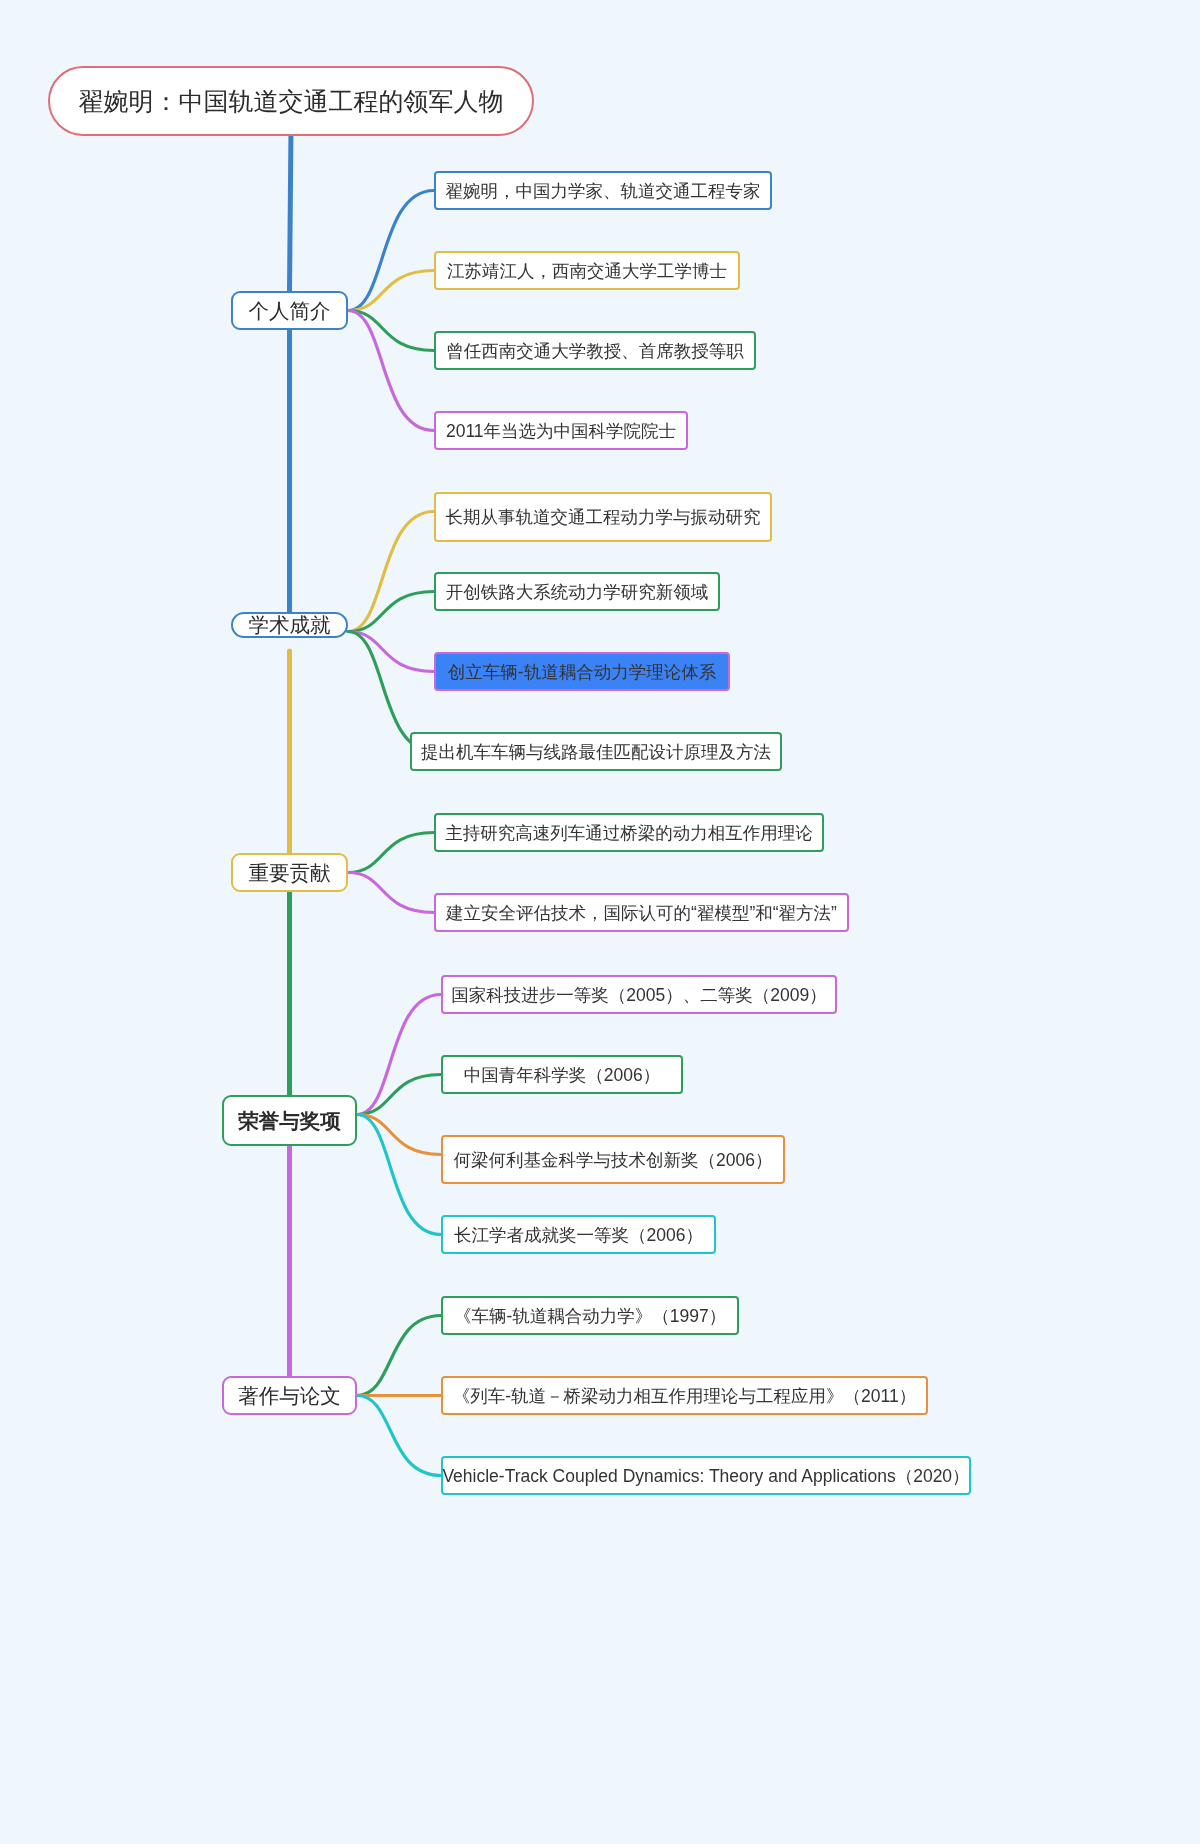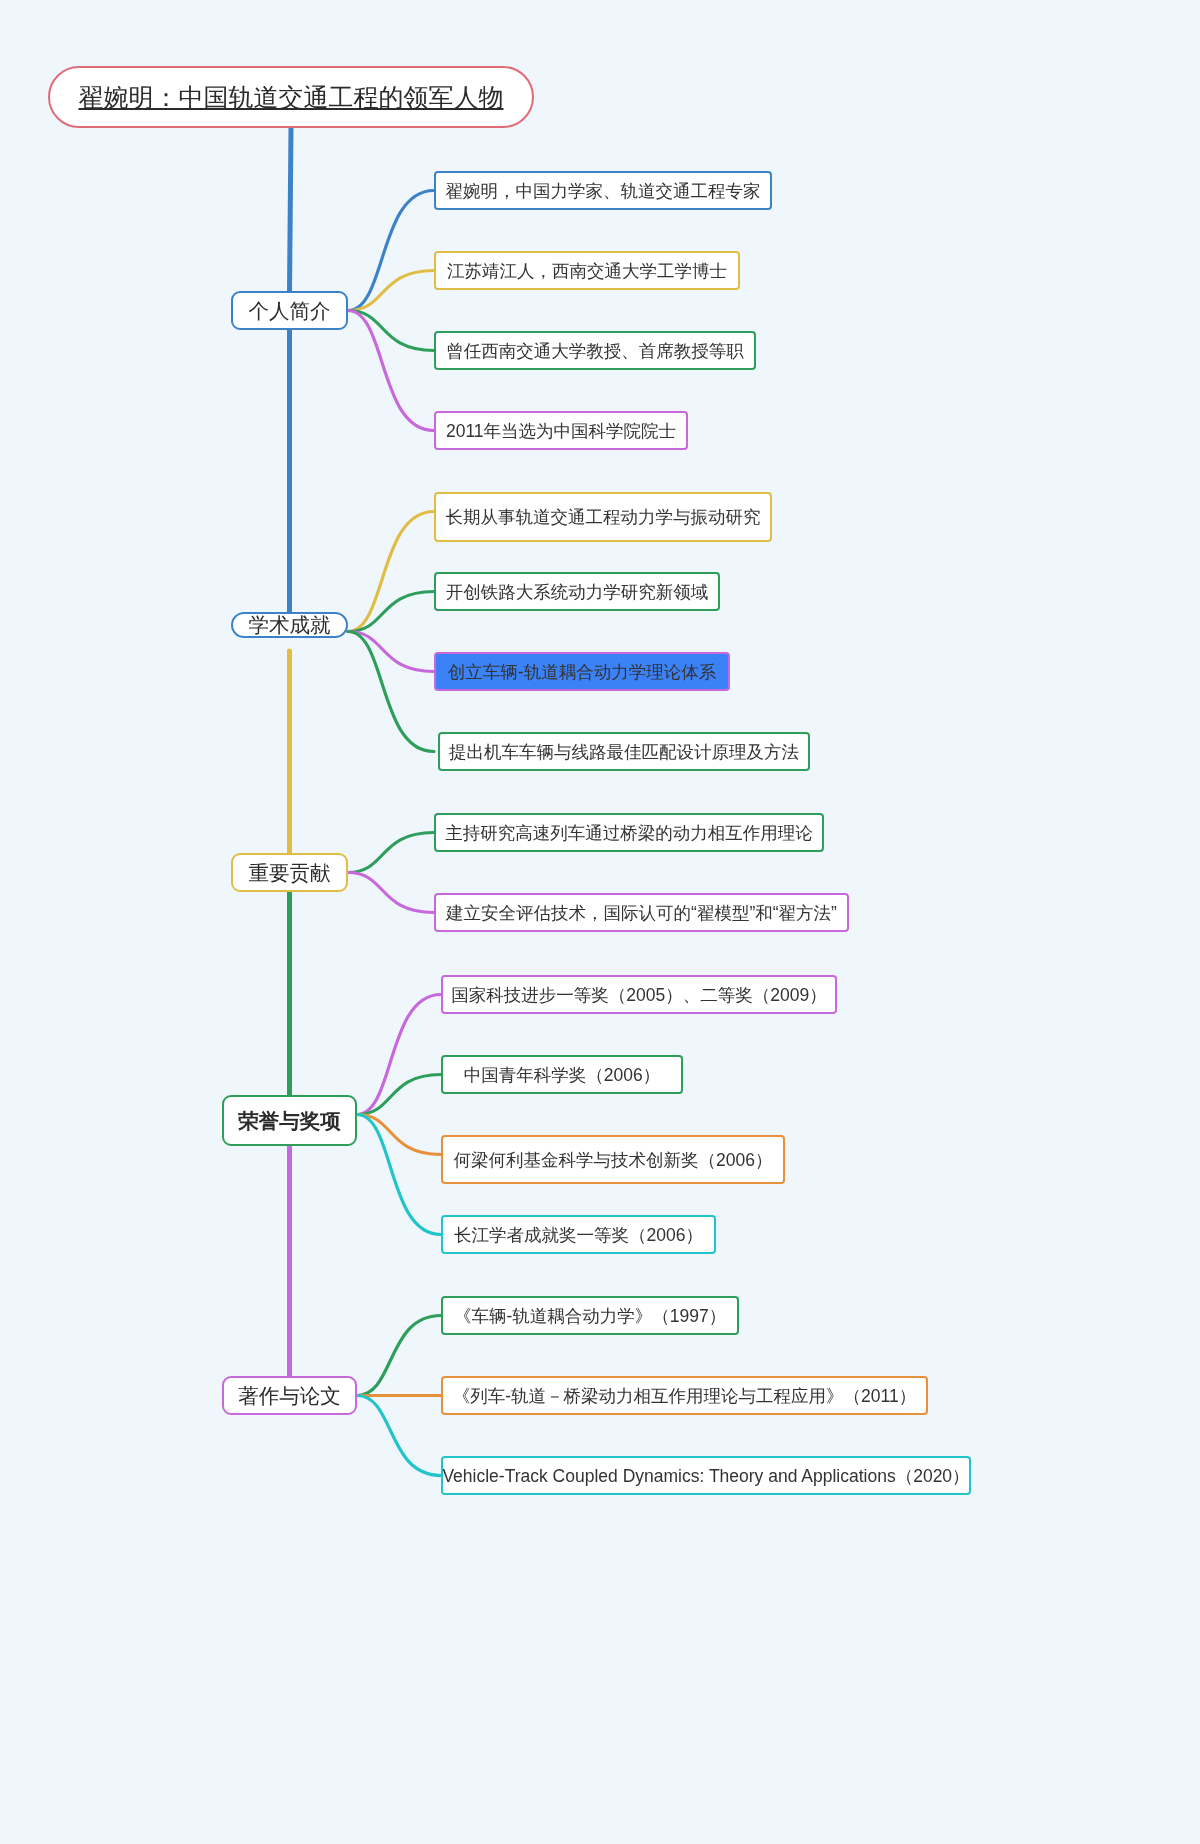--- a/index.html
+++ b/index.html
@@ -82,21 +82,21 @@
       <path d="M 348 872.5 C 386.7 872.5, 378.1 832.5, 434 832.5" fill="none" stroke="#2e9e5b" stroke-width="3.2" stroke-linecap="round"></path>
       <path d="M 348 872.5 C 386.7 872.5, 378.1 912.5, 434 912.5" fill="none" stroke="#c768dc" stroke-width="3.2" stroke-linecap="round"></path>
       <path d="M 357 1114.5 C 394.8 1114.5, 386.4 994.5, 441 994.5" fill="none" stroke="#c768dc" stroke-width="3.2" stroke-linecap="round"></path>
       <path d="M 357 1114.5 C 394.8 1114.5, 386.4 1074.5, 441 1074.5" fill="none" stroke="#2e9e5b" stroke-width="3.2" stroke-linecap="round"></path>
       <path d="M 357 1114.5 C 394.8 1114.5, 386.4 1154.5, 441 1154.5" fill="none" stroke="#e8913c" stroke-width="3.2" stroke-linecap="round"></path>
       <path d="M 357 1114.5 C 394.8 1114.5, 386.4 1234.5, 441 1234.5" fill="none" stroke="#22c4cc" stroke-width="3.2" stroke-linecap="round"></path>
       <path d="M 357 1395.5 C 394.8 1395.5, 386.4 1315.5, 441 1315.5" fill="none" stroke="#2e9e5b" stroke-width="3.2" stroke-linecap="round"></path>
       <path d="M 357 1395.5 C 394.8 1395.5, 386.4 1395.5, 441 1395.5" fill="none" stroke="#e8913c" stroke-width="3.2" stroke-linecap="round"></path>
       <path d="M 357 1395.5 C 394.8 1395.5, 386.4 1475.5, 441 1475.5" fill="none" stroke="#22c4cc" stroke-width="3.2" stroke-linecap="round"></path>
     </svg>
-<div class="node root-node" style="left: 48px; top: 66px; width: 486px; height: 62px; border-color: rgb(224, 108, 117); background: rgb(255, 255, 255); text-decoration: underline;">
+<div class="node root-node" style="left: 48px; top: 66px; width: 486px; height: 70px; border-color: rgb(224, 108, 117); background: rgb(255, 255, 255);">
       <span>翟婉明：中国轨道交通工程的领军人物</span>
     </div>
     <div class="node branch-node" style="left: 231px; top: 291px; width: 117px; height: 39px; border-color: rgb(60, 130, 200); background: rgb(255, 255, 255);">
       <span>个人简介</span>
     </div>
     <div class="node leaf-node" style="left: 434px; top: 171px; width: 338px; height: 39px; border-color: rgb(60, 130, 200); background: rgb(255, 255, 255);">
       <span>翟婉明，中国力学家、轨道交通工程专家</span>
     </div>
     <div class="node leaf-node" style="left: 434px; top: 251px; width: 306px; height: 39px; border-color: rgb(224, 190, 69); background: rgb(255, 255, 255);">
       <span>江苏靖江人，西南交通大学工学博士</span>
@@ -112,21 +112,21 @@
     </div>
     <div class="node leaf-node" style="left: 434px; top: 492px; width: 338px; height: 50px; border-color: rgb(224, 190, 69); background: rgb(255, 255, 255);">
       <span>长期从事轨道交通工程动力学与振动研究</span>
     </div>
     <div class="node leaf-node" style="left: 434px; top: 572px; width: 286px; height: 39px; border-color: rgb(46, 158, 91); background: rgb(255, 255, 255);">
       <span>开创铁路大系统动力学研究新领域</span>
     </div>
     <div class="node leaf-node" style="left: 434px; top: 652px; width: 296px; height: 39px; border-color: rgb(199, 104, 220); background: #3b82f6;">
       <span>创立车辆-轨道耦合动力学理论体系</span>
     </div>
-    <div class="node leaf-node" style="left: 438px; top: 732px; width: 372px; height: 39px; border-color: rgb(46, 158, 91); background: rgb(255, 255, 255);">
+    <div class="node leaf-node" style="left: 410px; top: 732px; width: 372px; height: 39px; border-color: rgb(46, 158, 91); background: rgb(255, 255, 255);">
       <span>提出机车车辆与线路最佳匹配设计原理及方法</span>
     </div>
     <div class="node branch-node" style="left: 231px; top: 853px; width: 117px; height: 39px; border-color: rgb(224, 190, 69); background: rgb(255, 255, 255);">
       <span>重要贡献</span>
     </div>
     <div class="node leaf-node" style="left: 434px; top: 813px; width: 390px; height: 39px; border-color: rgb(46, 158, 91); background: rgb(255, 255, 255);">
       <span>主持研究高速列车通过桥梁的动力相互作用理论</span>
     </div>
     <div class="node leaf-node" style="left: 434px; top: 893px; width: 415px; height: 39px; border-color: rgb(199, 104, 220); background: rgb(255, 255, 255);">
       <span>建立安全评估技术，国际认可的“翟模型”和“翟方法”</span>

